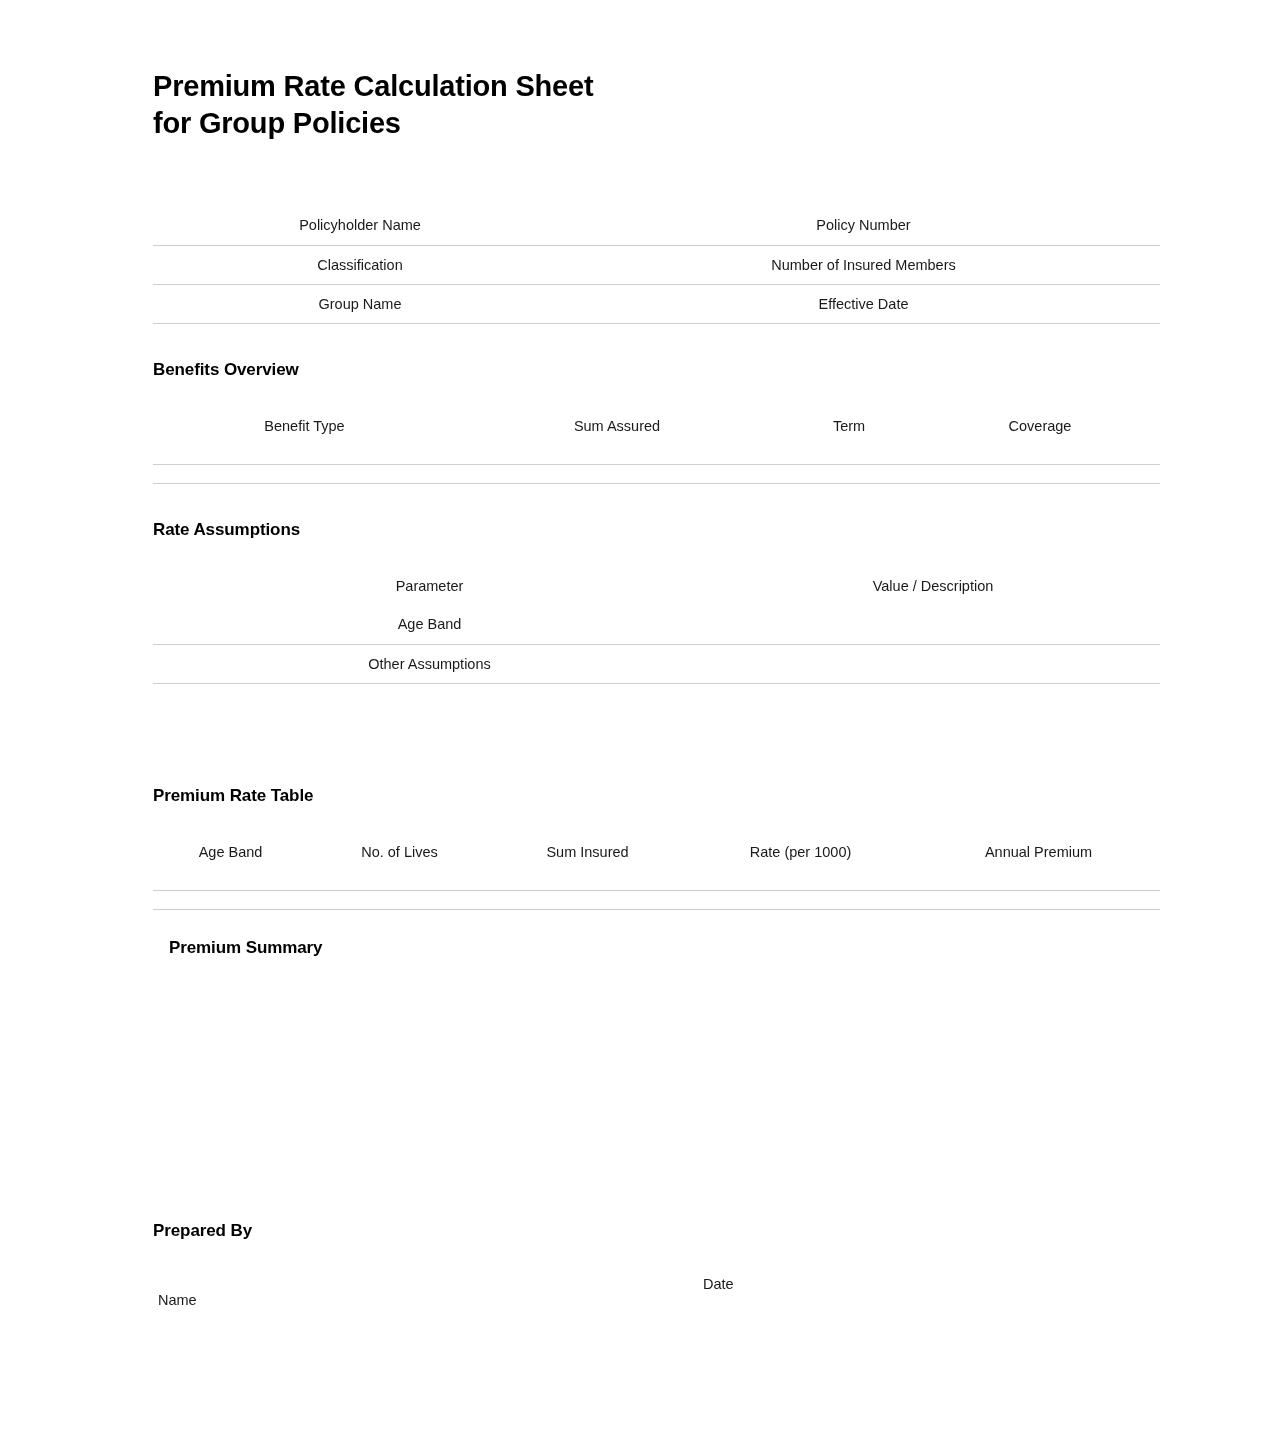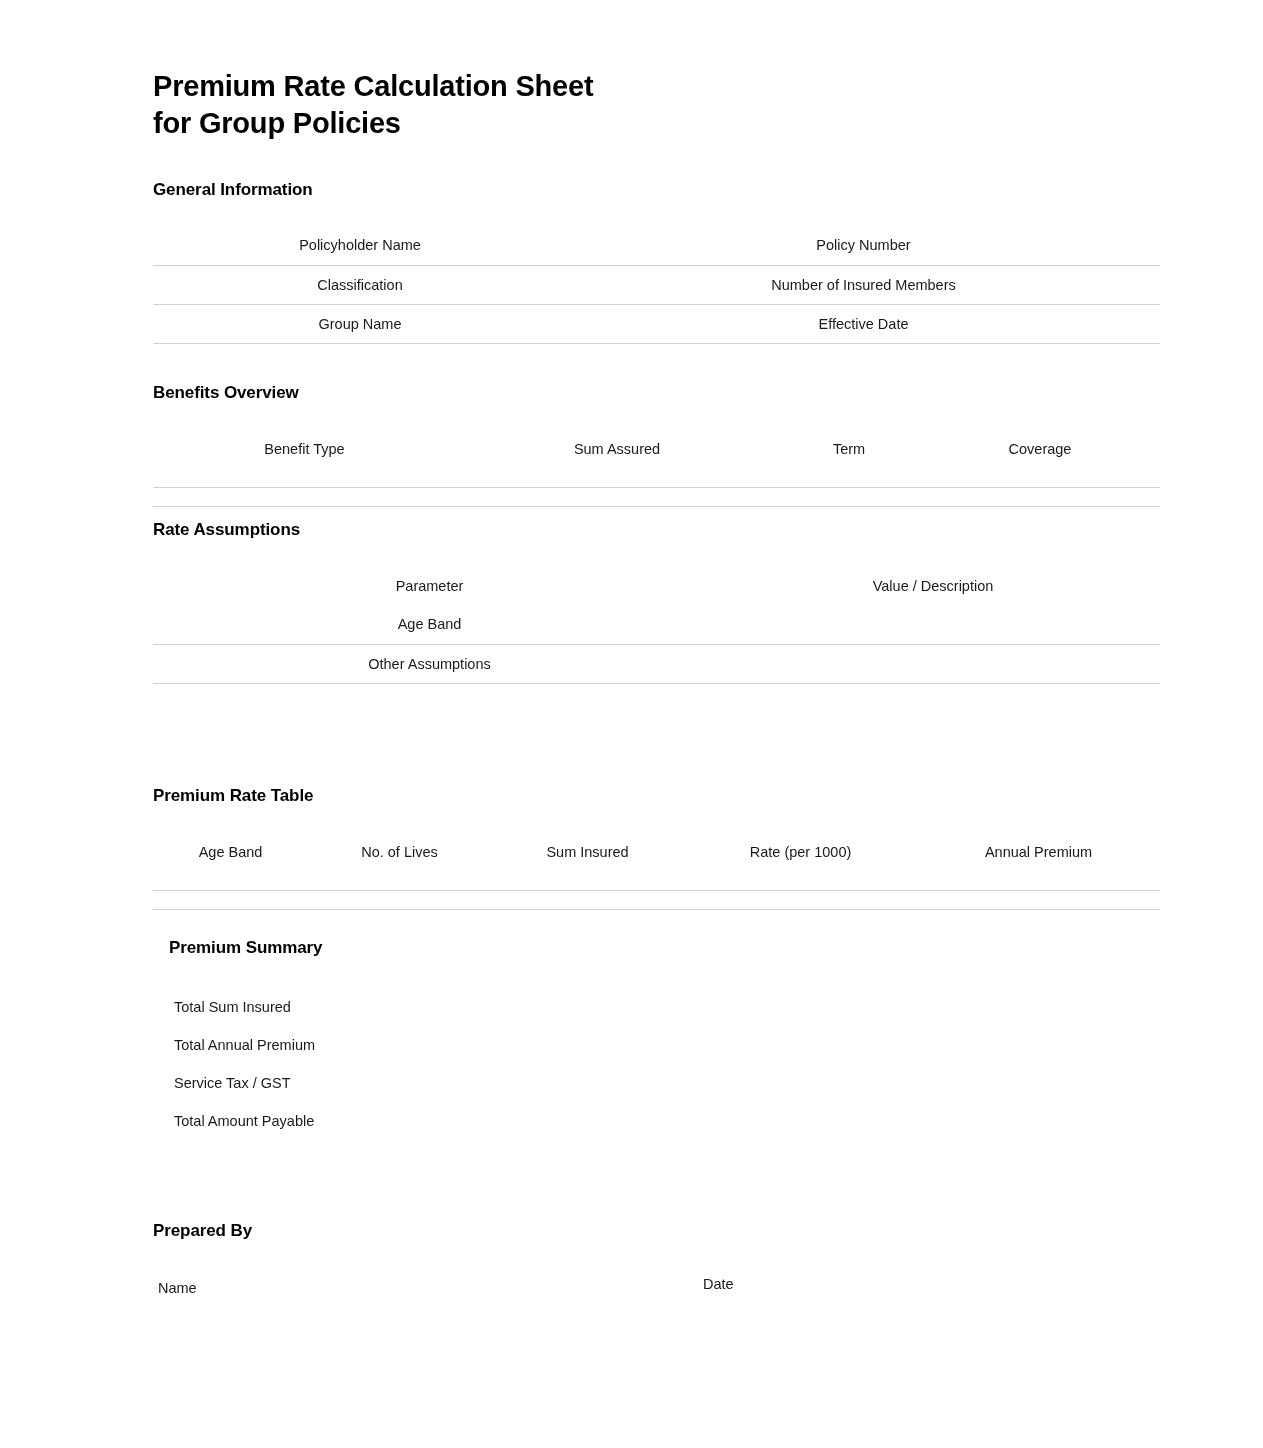--- a/index.html
+++ b/index.html
@@ -64,21 +64,21 @@
     vertical-align: middle;
   }
   .tbl tr { height: 39px; }
   .tbl .rule-row td {
     border-bottom: 1px solid #cfcfcf;
   }
   .cellpad { padding-left: 5px; }
 
   
   .sec-general { position: absolute; left: 0; top: 180px; }
-  .sec-benefits { position: absolute; left: 0; top: 383px; }
+  .sec-benefits { position: absolute; left: 0; top: 360px; }
   .sec-rates { position: absolute; left: 0; top: 520px; }
   .sec-premium-table { position: absolute; left: 0; top: 786px; }
   .sec-summary { position: absolute; left: 16px; top: 938px; }
   .sec-prepared { position: absolute; left: 0; top: 1221px; }
 
   .after-heading { margin-top: 26px; }
 
   
   .summary-list { margin-top: 30px; }
   .summary-row {
@@ -91,38 +91,37 @@
 
   
   .prepared-grid { margin-top: 28px; }
   .prepared-row {
     height: 30px;
     line-height: 30px;
     font-size: 14.5px;
     color: #1a1a1a;
     position: relative;
   }
-  .prepared-name { position: absolute; left: 5px; top: 4px; }
+  .prepared-name { position: absolute; left: 5px; top: 16px; }
   .prepared-date { position: absolute; left: 550px; top: 0; }
 
   .empty-cell { height: 19px; }
 </style>
 </head>
 <body>
 
 <div class="page">
   <div class="doc">
 
     <h1 class="doc-title">
       <span>Premium Rate Calculation Sheet</span>
       <span class="line2">for Group Policies</span>
     </h1>
 
     <div class="sec-general">
-      <div class="section-heading">General Information</div>
 
       <table class="tbl after-heading">
         <colgroup>
             <col style="width:414px">
             <col style="width:593px">
           </colgroup>
         <tbody>
           <tr class="rule-row">
             <td class="cellpad">Policyholder Name</td>
             <td>Policy Number</td>
@@ -236,26 +235,20 @@
             <td class="empty-cell"></td>
             <td class="empty-cell"></td>
           </tr>
         </tbody>
       </table>
     </div>
 
     <div class="sec-summary">
       <div class="section-heading">Premium Summary</div>
 
-      <div class="summary-list">
-        <div class="summary-row">Total Sum Insured</div>
-        <div class="summary-row">Total Annual Premium</div>
-        <div class="summary-row">Service Tax / GST</div>
-        <div class="summary-row">Total Amount Payable</div>
-      </div>
     </div>
 
     <div class="sec-prepared">
       <div class="section-heading">Prepared By</div>
 
       <div class="prepared-grid">
         <div class="prepared-row">
           <span class="prepared-name">Name</span>
           <span class="prepared-date">Date</span>
         </div>

